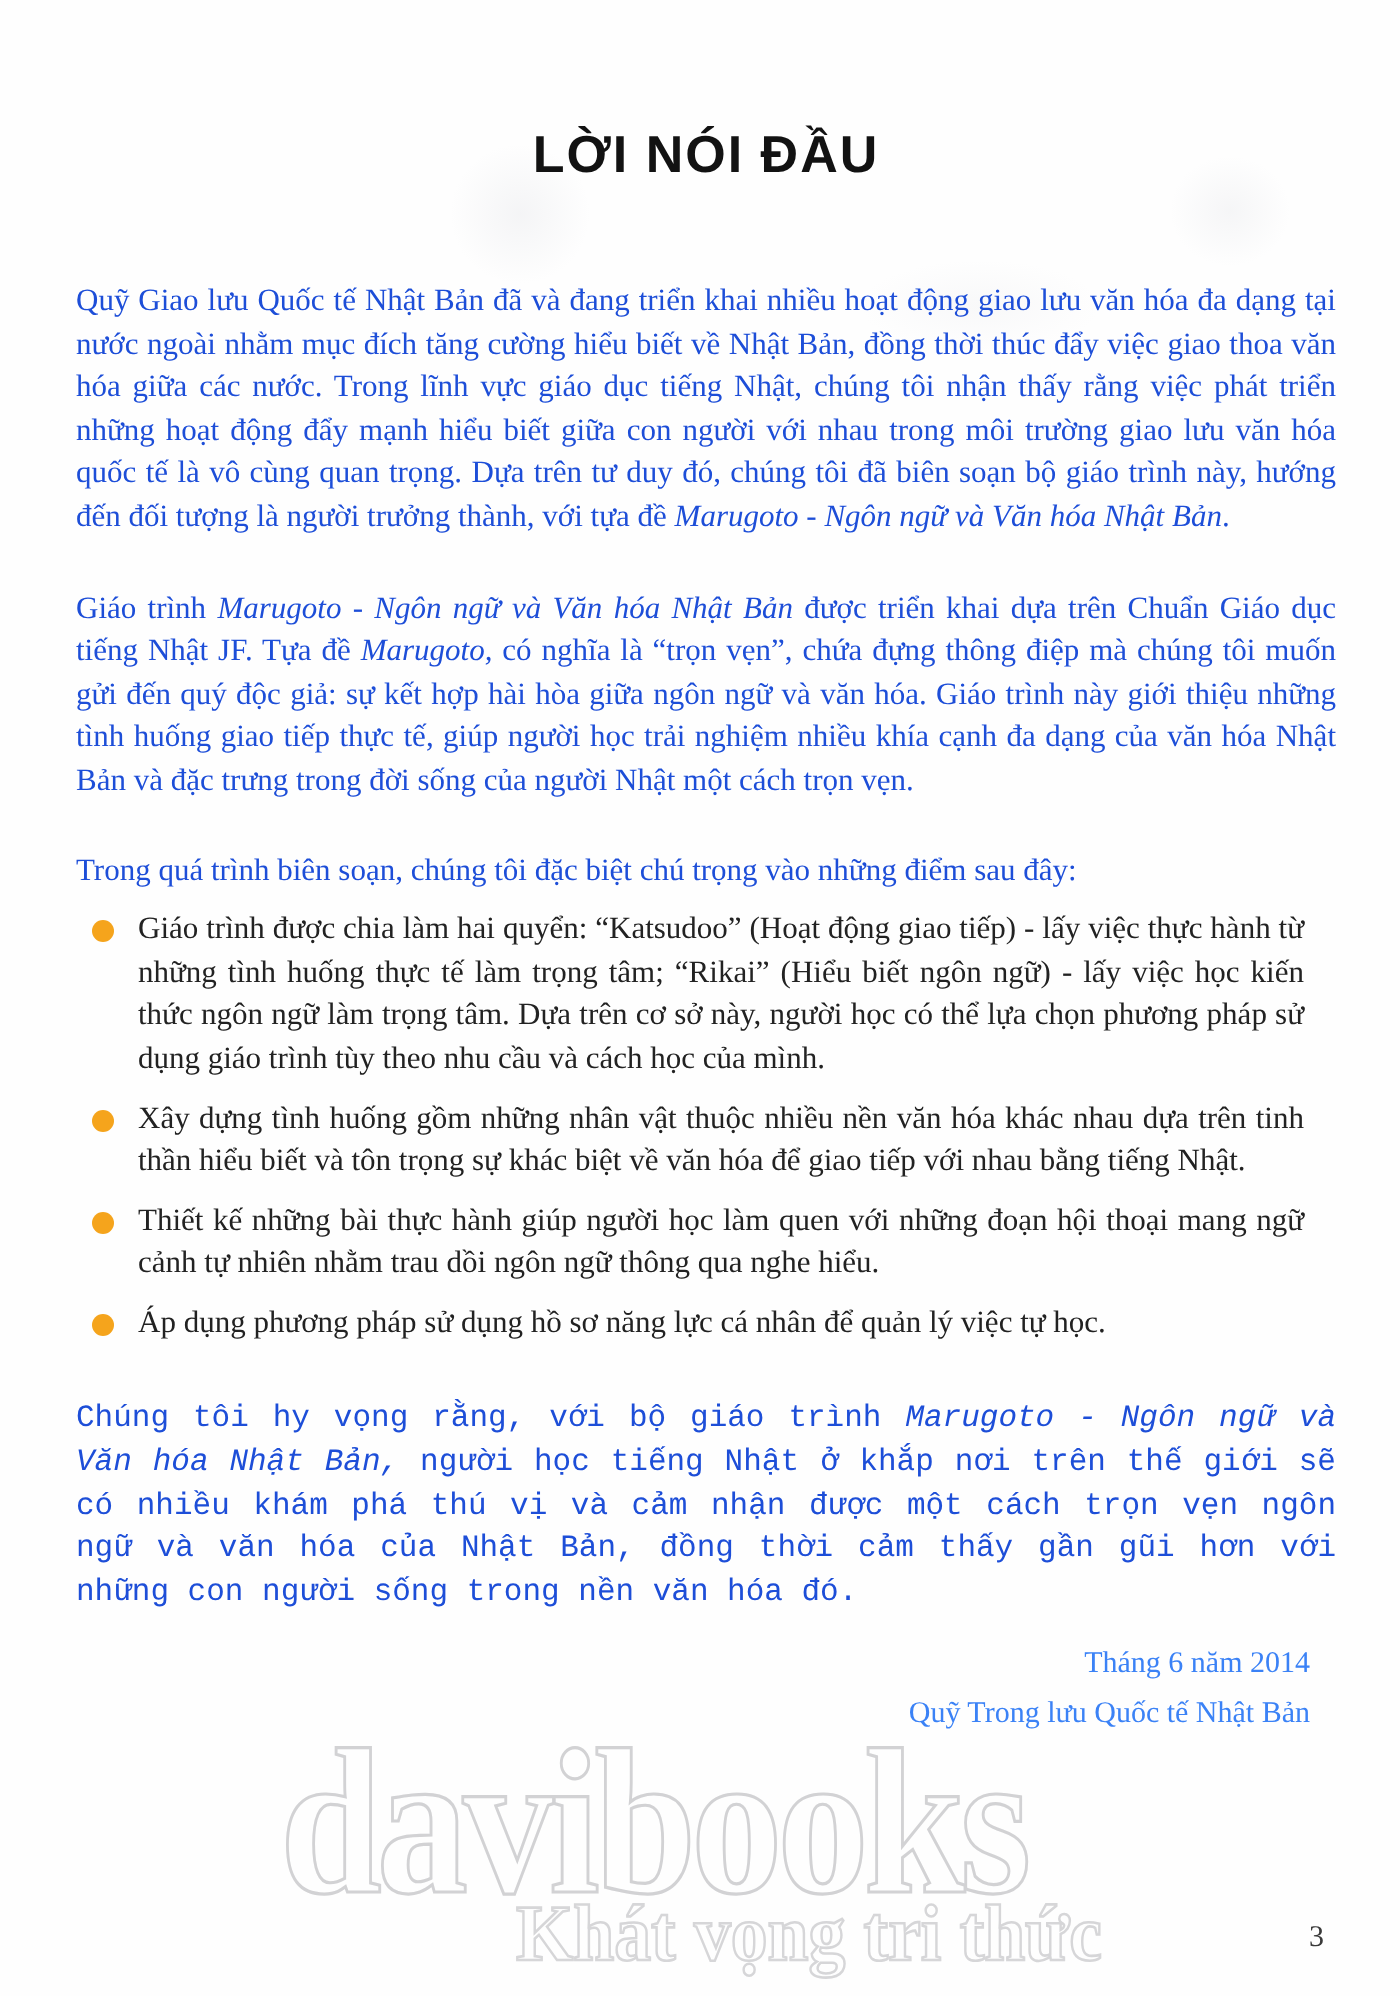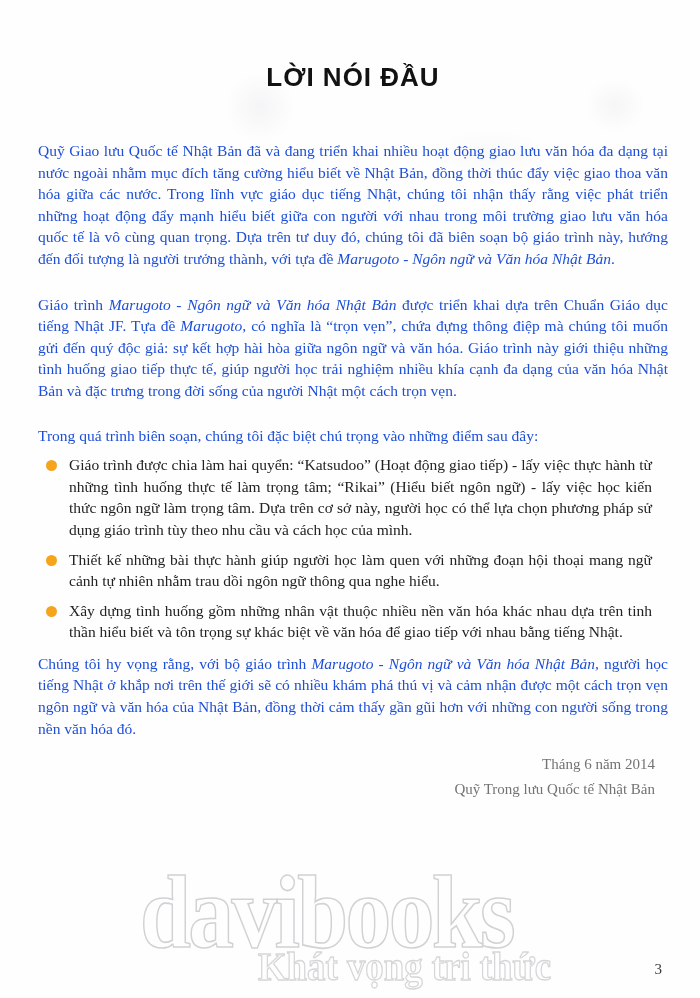--- a/index.html
+++ b/index.html
@@ -58,31 +58,31 @@
     height: 11px;
     border-radius: 50%;
     margin: 6px 12px 0 8px;
   }
   .li-text {
     flex: 1 1 auto;
     font-size: 15.5px;
     line-height: 21.6px;
     text-align: justify;
   }
-  .closing { margin-top: 10px; }
+  .closing { margin-top: 27px; font-family: Liberation Mono, monospace; }
   .signature {
     margin-top: 16px;
     text-align: right;
     padding-right: 13px;
   }
   .signature p {
     margin: 7px 0 0 0;
     font-size: 15px;
     line-height: 18px;
-    color: #737373;
+    color: #3b82f6;
   }
   
   .watermark {
     position: absolute;
     left: 0;
     top: 860px;
     width: 700px;
     z-index: 1;
     pointer-events: none;
     user-select: none;
@@ -162,25 +162,29 @@
 
     <p class="body-text bullets-intro">Trong quá trình biên soạn, chúng tôi đặc biệt chú trọng vào những điểm sau đây:</p>
 
     <ul class="bullet-list">
       <li>
         <span class="bullet-marker" style="background: rgb(245, 164, 28);"></span>
         <span class="li-text">Giáo trình được chia làm hai quyển: “Katsudoo” (Hoạt động giao tiếp) - lấy việc thực hành từ những tình huống thực tế làm trọng tâm; “Rikai” (Hiểu biết ngôn ngữ) - lấy việc học kiến thức ngôn ngữ làm trọng tâm. Dựa trên cơ sở này, người học có thể lựa chọn phương pháp sử dụng giáo trình tùy theo nhu cầu và cách học của mình.</span>
       </li>
       <li>
         <span class="bullet-marker" style="background: rgb(245, 164, 28);"></span>
+        <span class="li-text">Xây dựng tình huống gồm những nhân vật thuộc nhiều nền văn hóa khác nhau dựa trên tinh thần hiểu biết và tôn trọng sự khác biệt về văn hóa để giao tiếp với nhau bằng tiếng Nhật.</span>
+      </li>
+      <li>
+        <span class="bullet-marker" style="background: rgb(245, 164, 28);"></span>
         <span class="li-text">Thiết kế những bài thực hành giúp người học làm quen với những đoạn hội thoại mang ngữ cảnh tự nhiên nhằm trau dồi ngôn ngữ thông qua nghe hiểu.</span>
       </li>
       <li>
         <span class="bullet-marker" style="background: rgb(245, 164, 28);"></span>
-        <span class="li-text">Xây dựng tình huống gồm những nhân vật thuộc nhiều nền văn hóa khác nhau dựa trên tinh thần hiểu biết và tôn trọng sự khác biệt về văn hóa để giao tiếp với nhau bằng tiếng Nhật.</span>
+        <span class="li-text">Áp dụng phương pháp sử dụng hồ sơ năng lực cá nhân để quản lý việc tự học.</span>
       </li>
     </ul>
 
     <p class="body-text closing"><span>Chúng tôi hy vọng rằng, với bộ giáo trình </span><i>Marugoto - Ngôn ngữ và Văn hóa Nhật Bản,</i><span> người học tiếng Nhật ở khắp nơi trên thế giới sẽ có nhiều khám phá thú vị và cảm nhận được một cách trọn vẹn ngôn ngữ và văn hóa của Nhật Bản, đồng thời cảm thấy gần gũi hơn với những con người sống trong nền văn hóa đó.</span></p>
 
     <div class="signature">
       <p>Tháng 6 năm 2014</p>
       <p>Quỹ Trong lưu Quốc tế Nhật Bản</p>
     </div>
 

